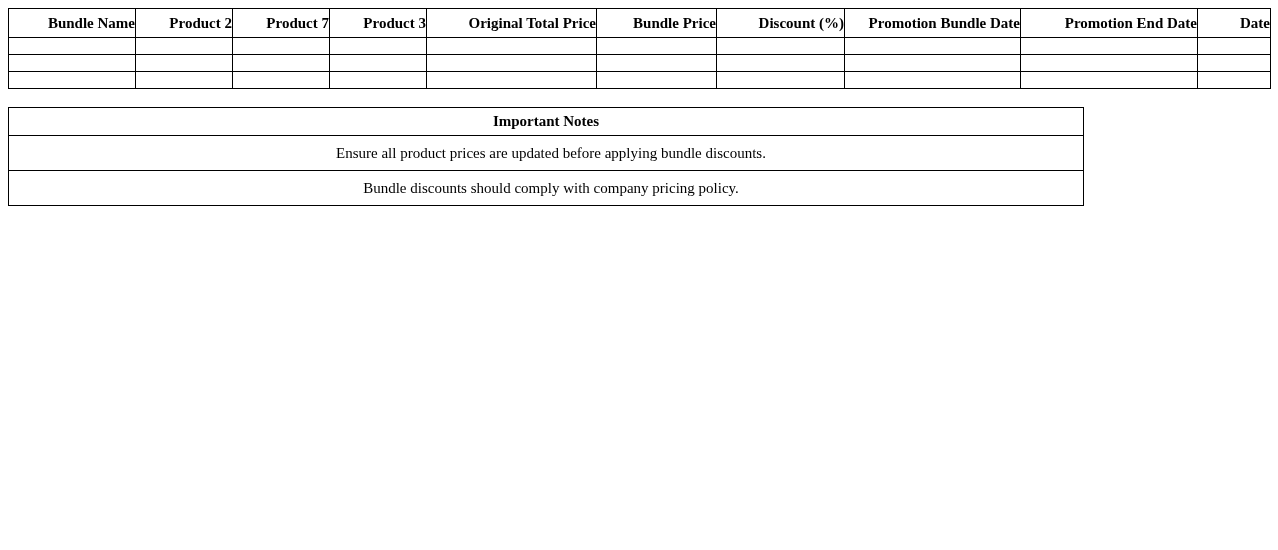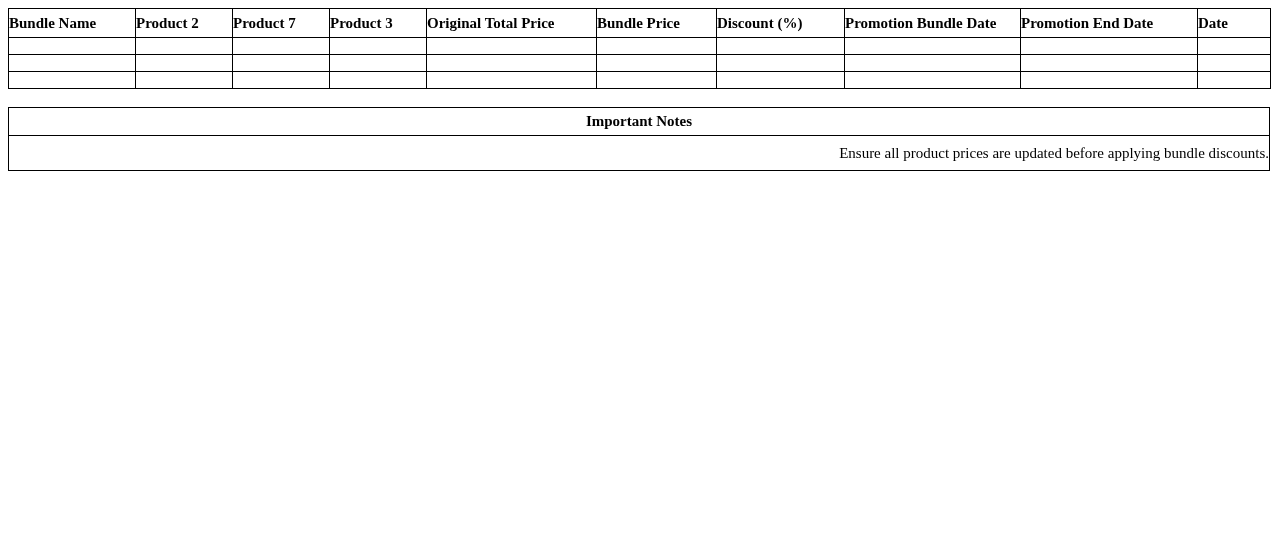--- a/index.html
+++ b/index.html
@@ -32,21 +32,21 @@
   }
   table.bundle th,
   table.bundle td {
     border: 1px solid #000000;
     padding: 0;
     margin: 0;
   }
   table.bundle th {
     font-weight: bold;
     font-size: 15px;
-    text-align: left;
+    text-align: right;
     height: 28px;
     line-height: 28px;
     white-space: nowrap;
   }
   table.bundle td {
     height: 16px;
   }
 
   
   .c-bundle-name      { width: 127px; }
@@ -57,38 +57,38 @@
   .c-bundle-price     { width: 120px; }
   .c-discount         { width: 128px; }
   .c-start-date       { width: 176px; }
   .c-end-date         { width: 177px; }
   .c-notes            { width: 73px; }
 
   
   table.notes {
     border-collapse: collapse;
     table-layout: fixed;
-    width: 1262px;
+    width: 1076px;
     margin-top: 18px;
   }
   table.notes th,
   table.notes td {
     border: 1px solid #000000;
     padding: 0;
   }
   table.notes th {
     font-weight: bold;
     font-size: 15px;
     text-align: center;
     height: 27px;
     line-height: 27px;
   }
   table.notes td {
     font-size: 15px;
-    text-align: right;
+    text-align: center;
     height: 34px;
     line-height: 34px;
     padding-left: 10px;
     font-weight: normal;
   }
 </style>
 </head>
 <body>
 
 <div class="page">
@@ -163,16 +163,19 @@
   <table class="notes">
     <thead>
       <tr>
         <th>Important Notes</th>
       </tr>
     </thead>
     <tbody>
       <tr>
         <td>Ensure all product prices are updated before applying bundle discounts.</td>
       </tr>
+      <tr>
+        <td>Bundle discounts should comply with company pricing policy.</td>
+      </tr>
     </tbody>
   </table>
 
 </div>
 
 </body></html>

